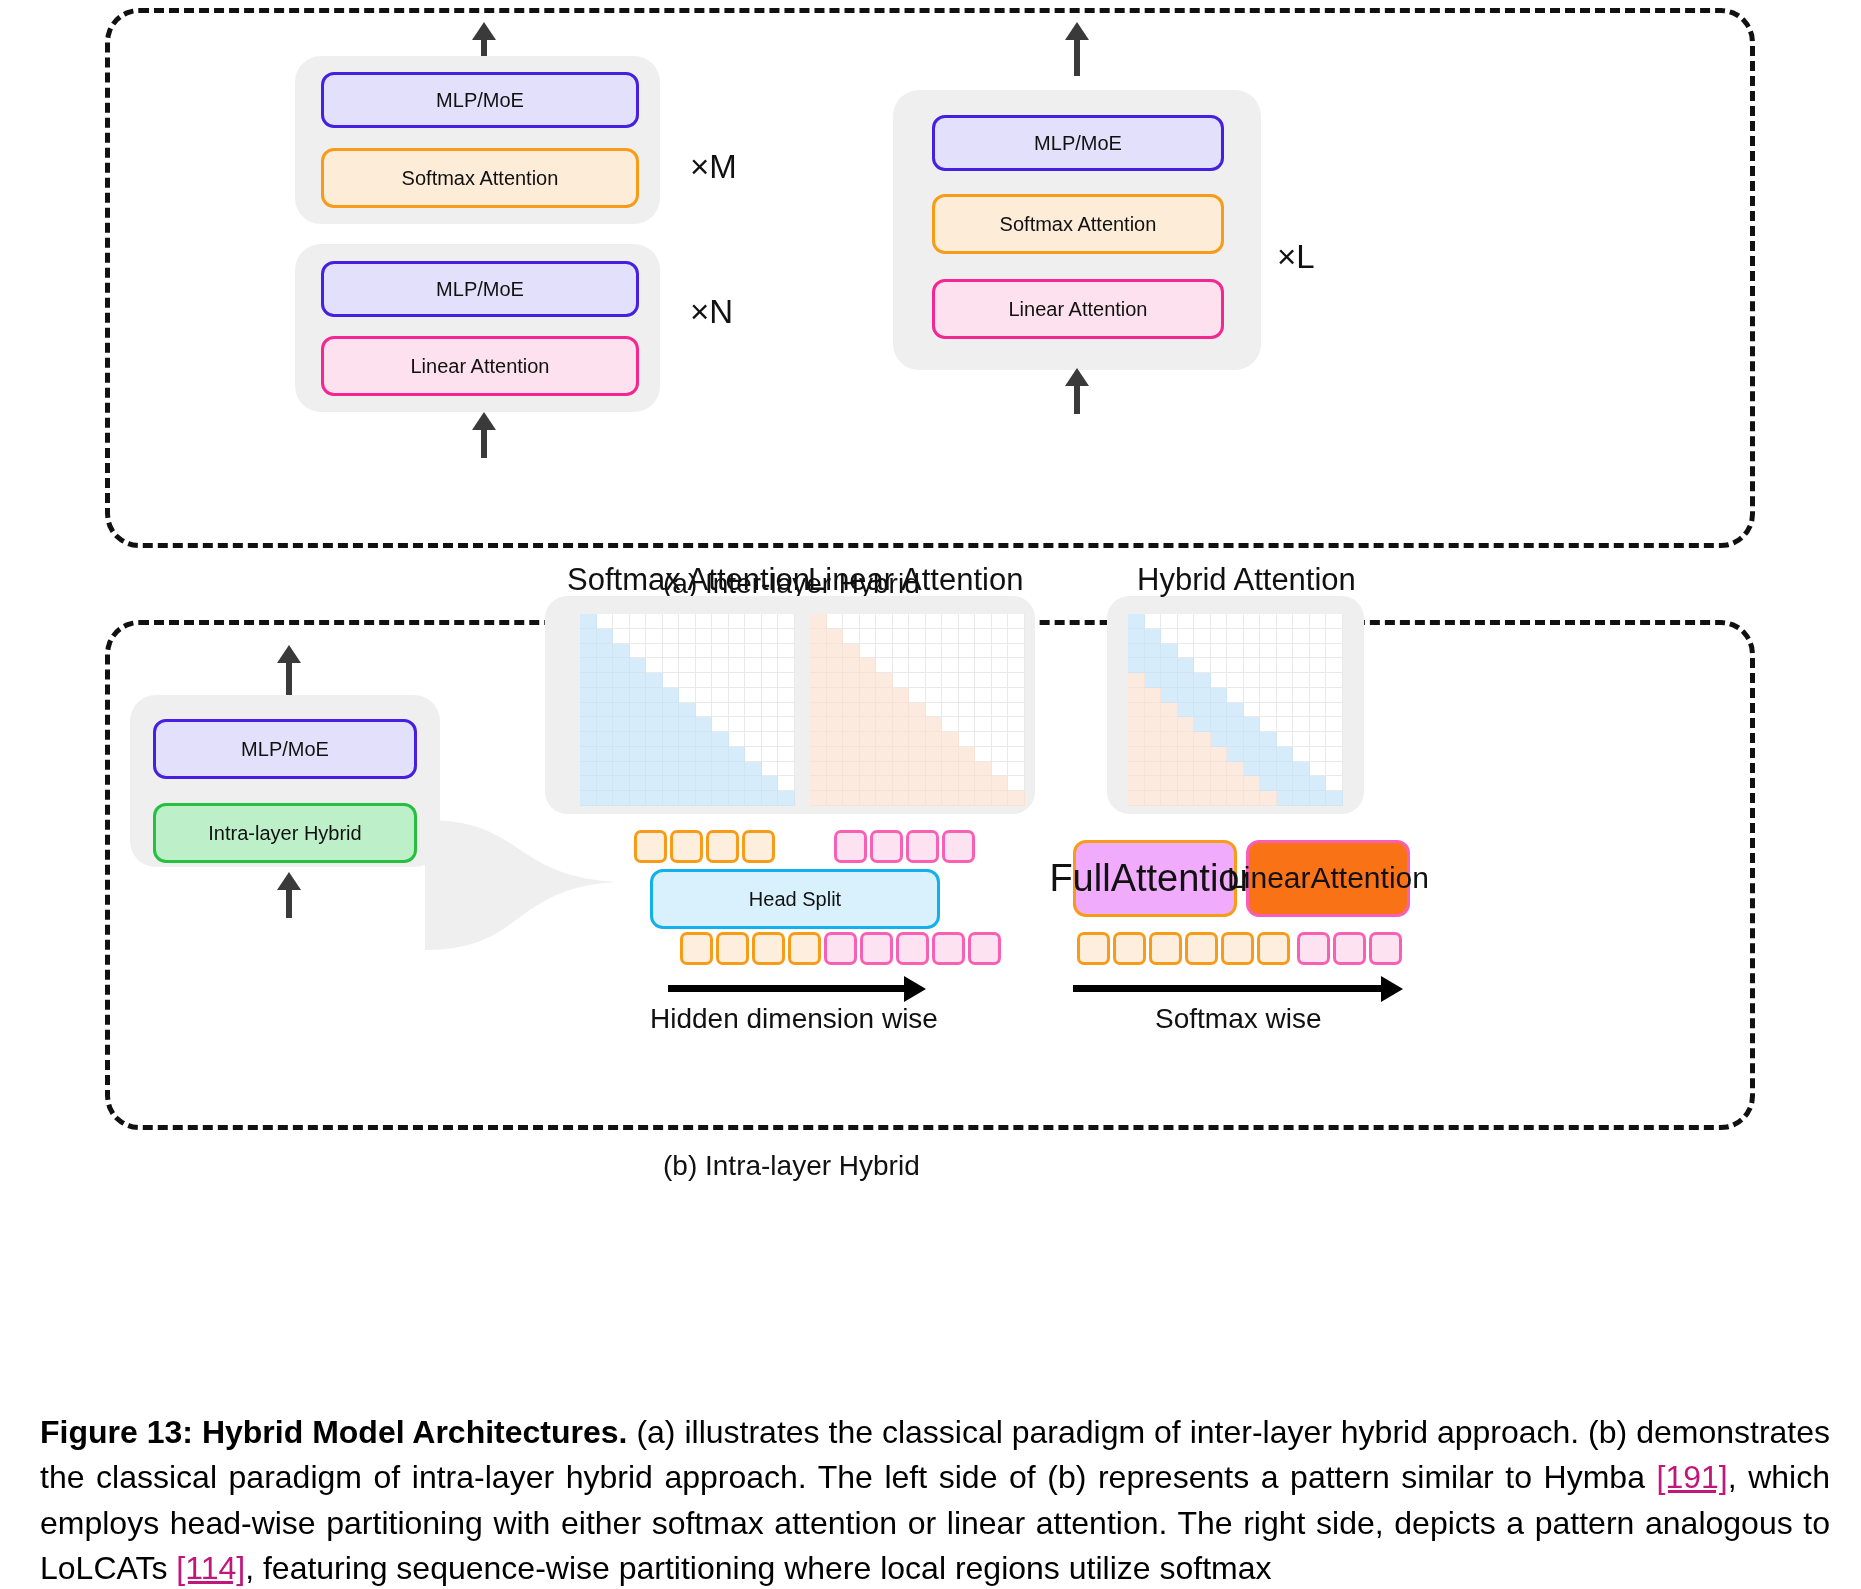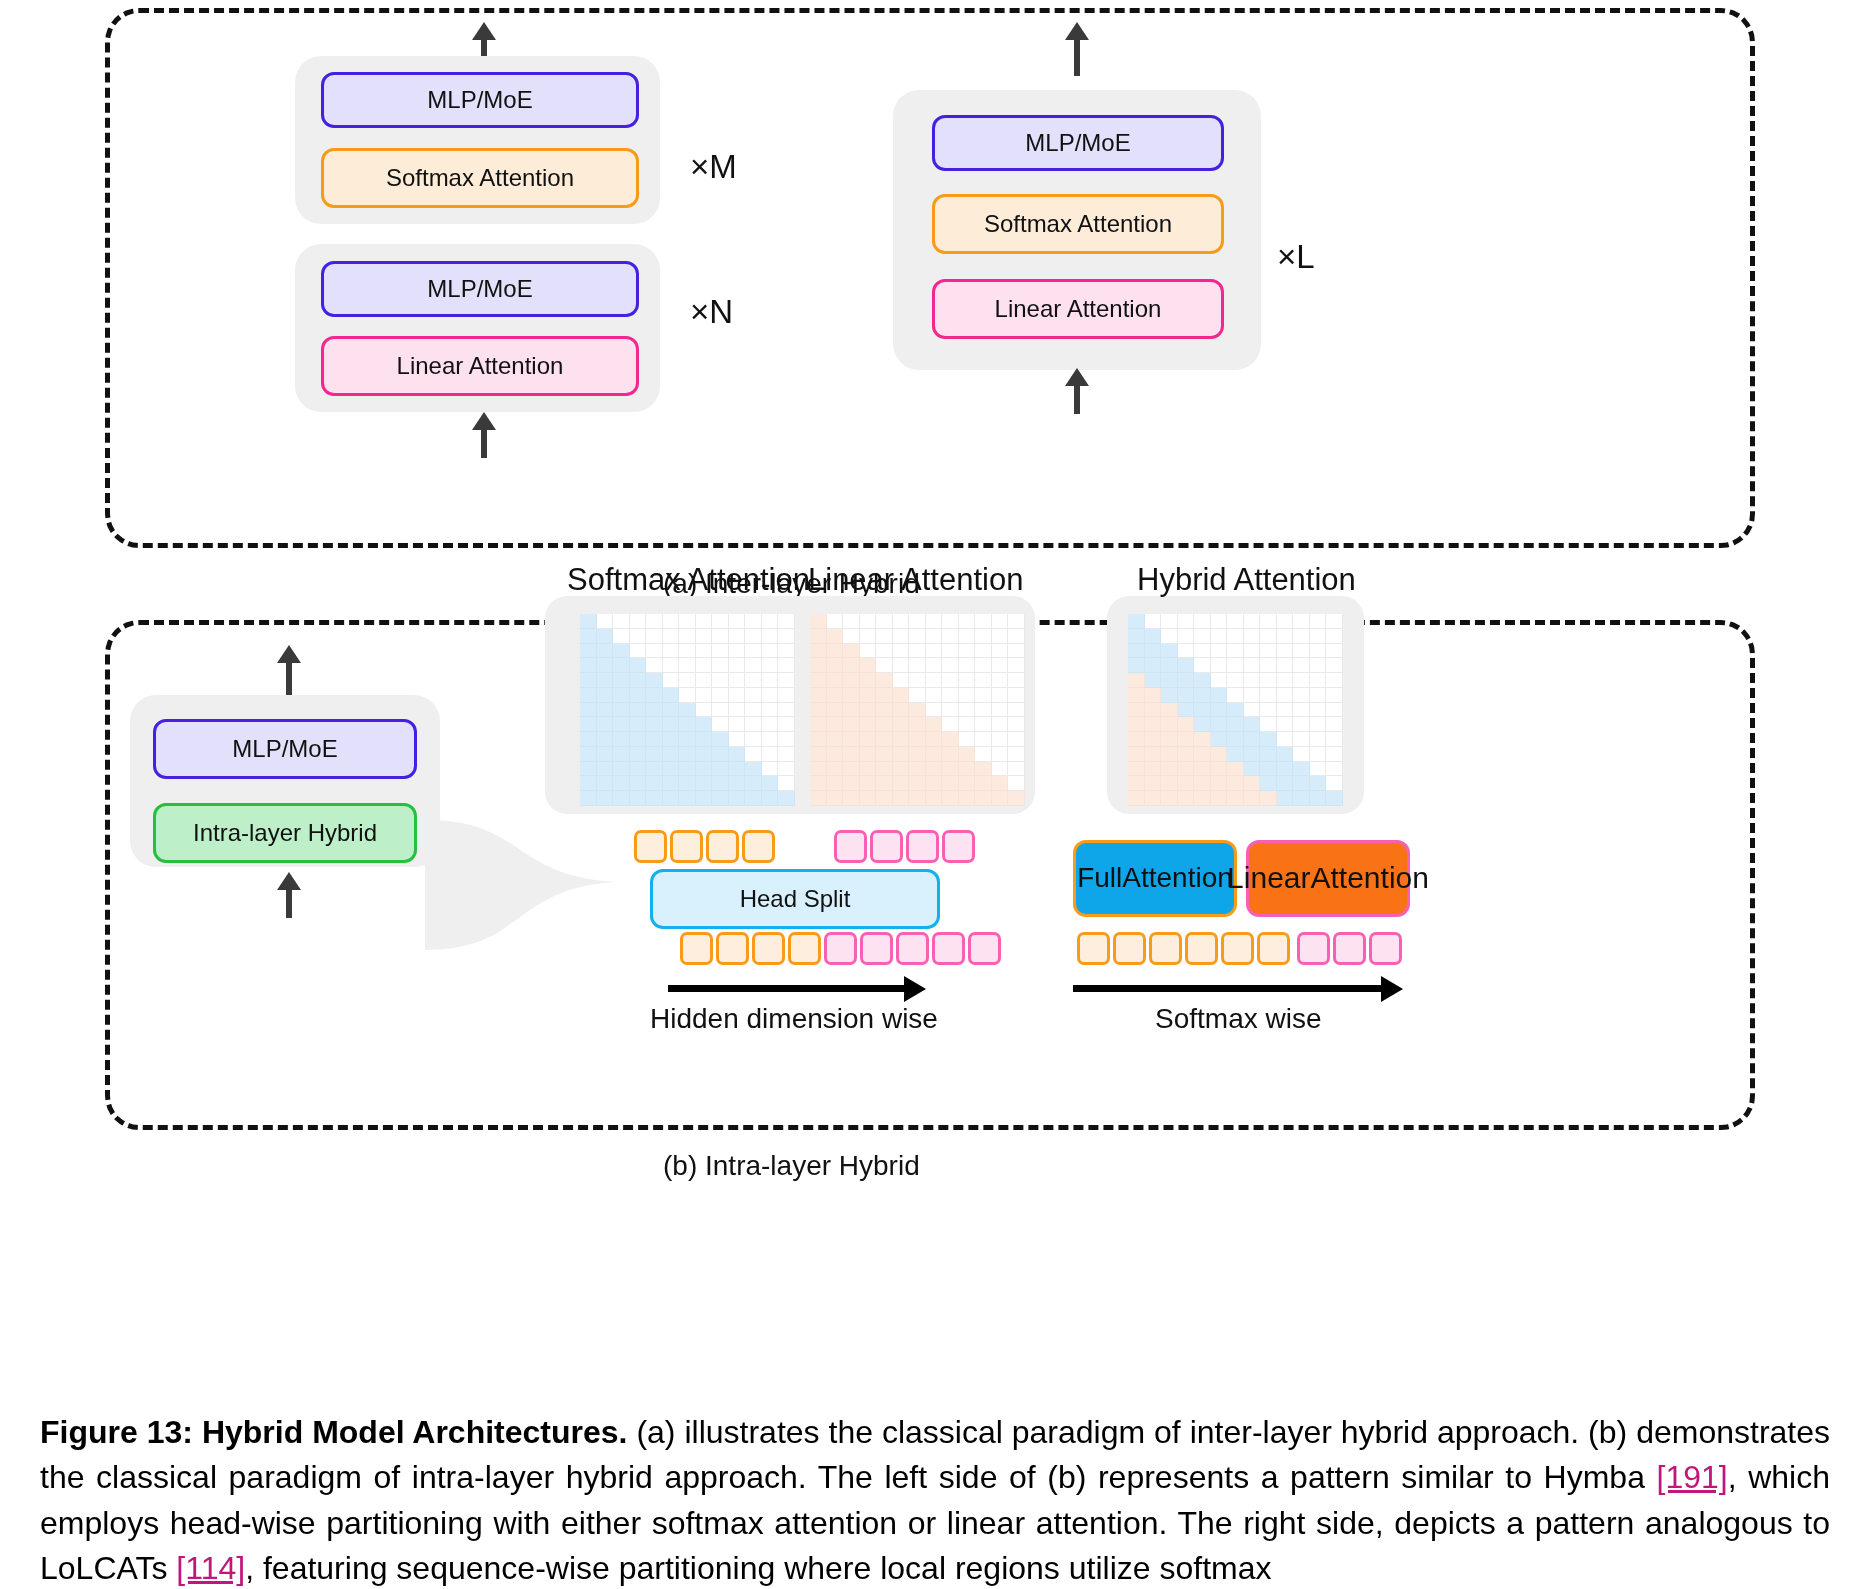--- a/index.html
+++ b/index.html
@@ -27,32 +27,32 @@
     border-radius:26px;
     box-sizing:border-box;
   }
 
   
   .blk{
     position:absolute;
     box-sizing:border-box;
     border-radius:13px;
     display:flex;align-items:center;justify-content:center;
-    font-size:24px;
+    font-size:20px;
     line-height:1.15;
     text-align:center;
     white-space:nowrap;
     color:#111;
   }
   .blk.mlp      {background:#e2e0fb;border:3.4px solid #4520e0;}
   .blk.softmax  {background:#fdecd8;border:3.4px solid #f79b19;}
   .blk.linear   {background:#fde1ef;border:3.4px solid #f4268f;}
   .blk.intra    {background:#bdf0c9;border:3.4px solid #26bf3f;}
   .blk.headsplit{background:#d9f1fc;border:3.4px solid #13b0ec;}
-  .blk.fullatt  {background:#0ea5e9;border:3.4px solid #f79b19;font-size:28px;white-space:normal;}
+  .blk.fullatt  {background:#f0abfc;border:3.4px solid #f79b19;font-size:38px;white-space:normal;}
   .blk.linatt   {background:#f97316;border:3.4px solid #f95fb4;font-size:30px;white-space:normal;}
 
   
   .mult{position:absolute;font-size:33px;color:#111;}
 
   
   .uparrow{position:absolute;width:0;height:0;}
   .uparrow .stem{position:absolute;left:50%;transform:translateX(-50%);
      width:6px;background:#3a3a3a;}
   .uparrow .head{position:absolute;left:50%;transform:translateX(-50%);top:0;

